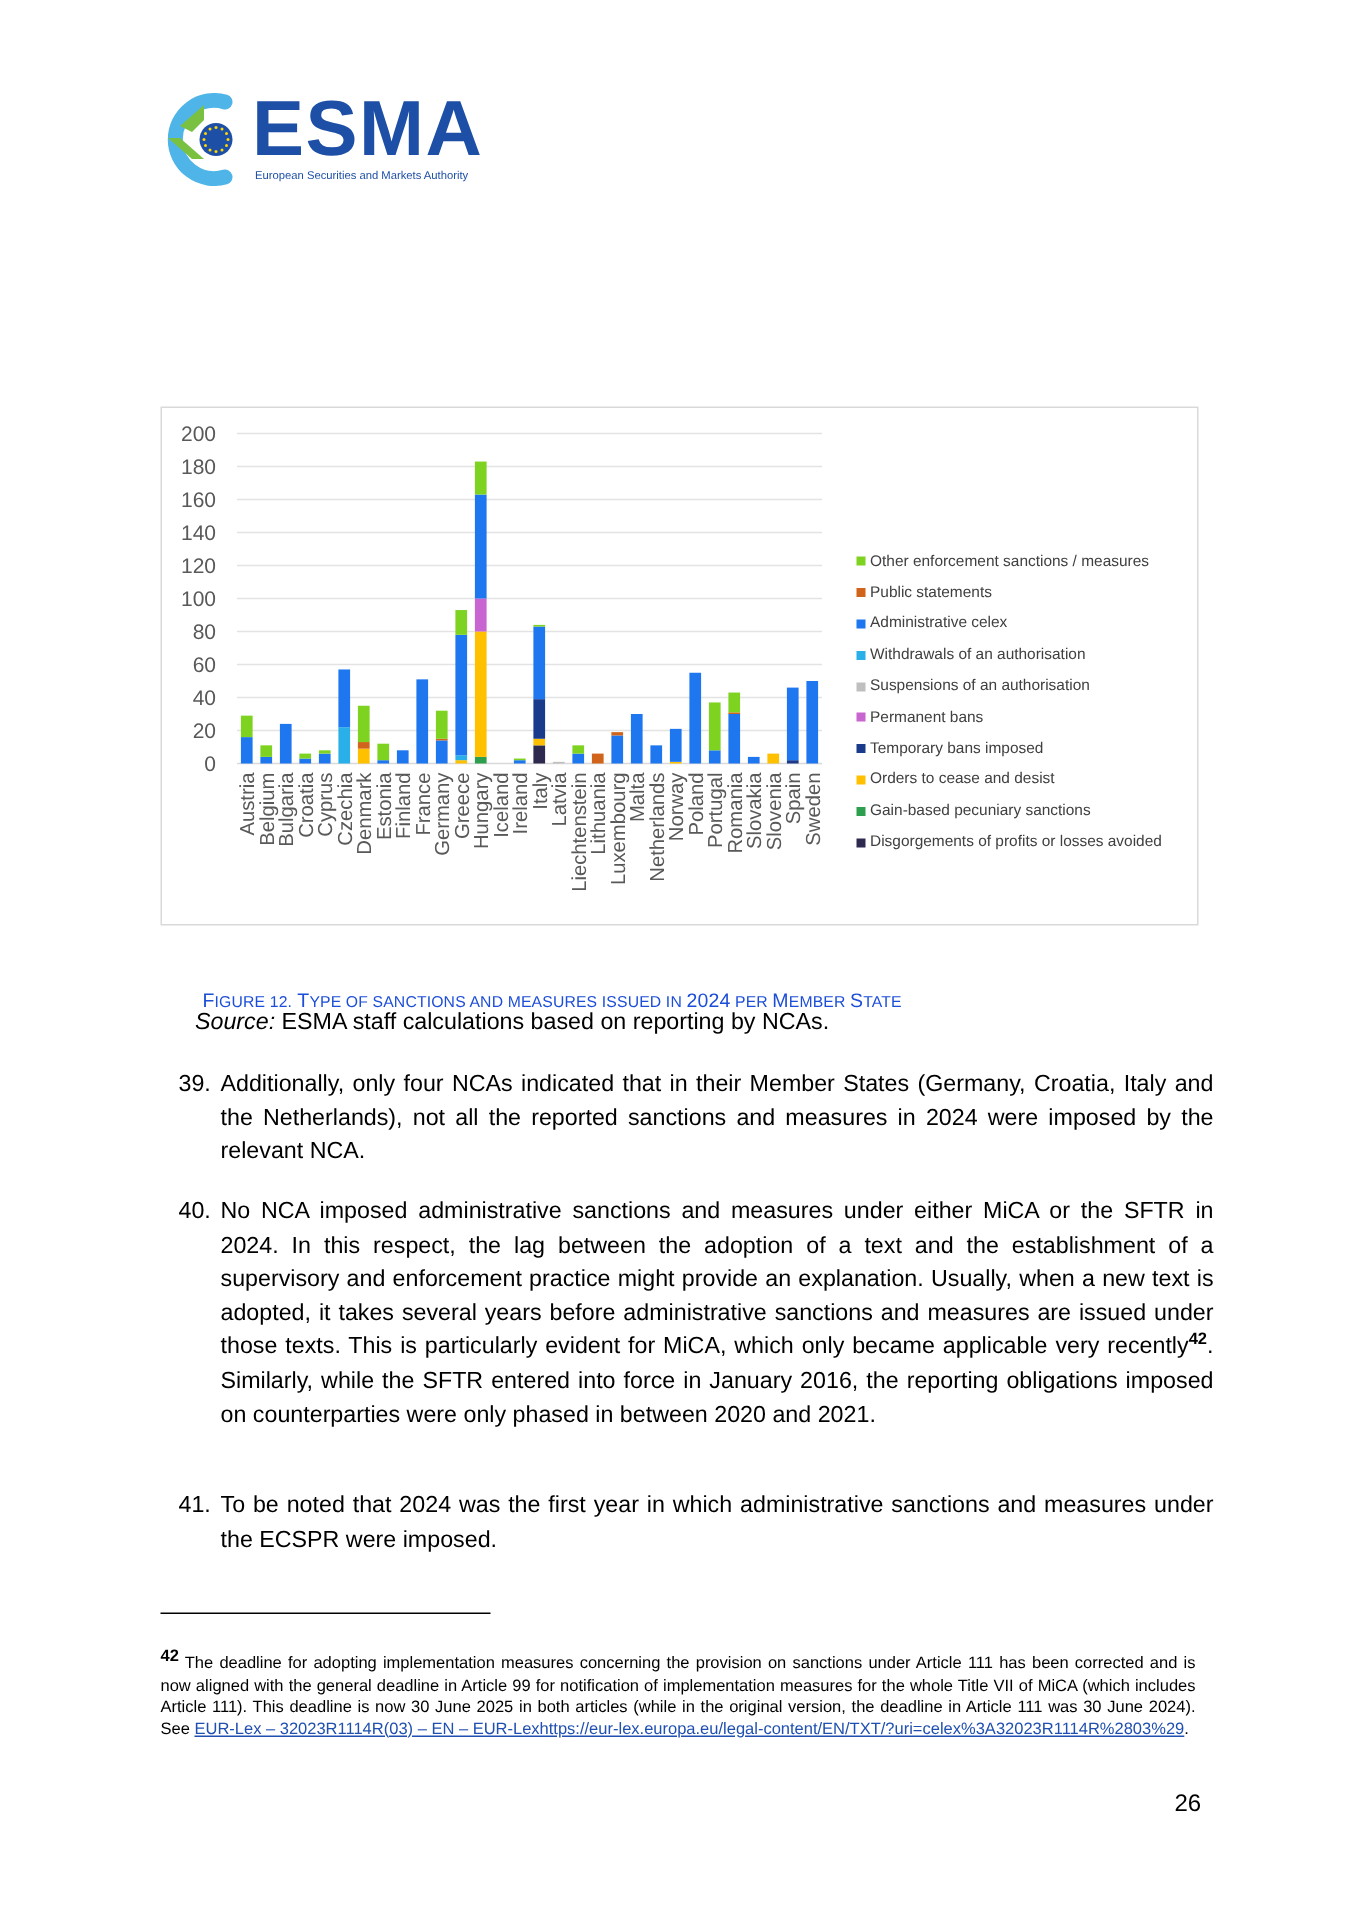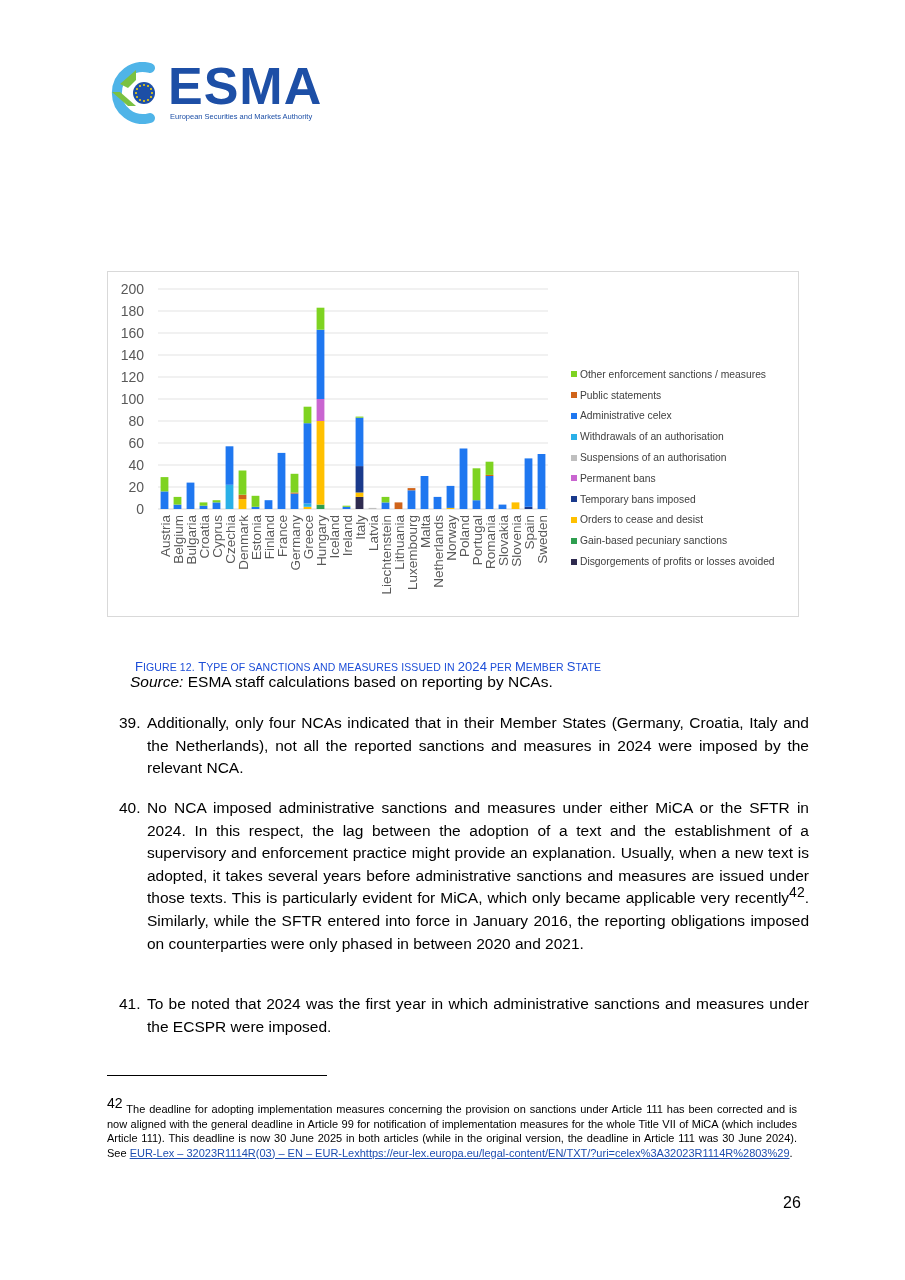--- a/index.html
+++ b/index.html
@@ -15,21 +15,21 @@
   .caption { position: absolute; left: 107px; top: 659px; font-size: 13px; color: #1d4ed8; letter-spacing: 0.1px; margin-left: 28px; }
   .caption .sc { font-size: 10.5px; }
   .source { position: absolute; left: 107px; top: 673px; font-size: 15.5px; margin-left: 23px; }
   .para { position: absolute; left: 107px; width: 690px; font-size: 15.5px; line-height: 22.6px; text-align: justify; margin-left: 12px; }
   .para .num { position: absolute; left: 0; top: 0; }
   .para .body { margin-left: 28px; }
   .footnote-rule { position: absolute; left: 107px; top: 1075px; width: 220px; height: 1px; background: #000; }
   .footnote { position: absolute; left: 107px; top: 1102px; width: 690px; font-size: 11px; line-height: 14.5px; text-align: justify; }
   .footnote a { color: #1f4fb0; text-decoration: underline; }
   .page-num { position: absolute; left: 783px; top: 1194px; font-size: 16px; }
-  sup { font-size: 14px; line-height: 0; }
+  sup { font-size: 11px; line-height: 0; font-weight: bold; }
 </style>
 </head>
 <body>
 
 <div class="logo">
   <svg width="62" height="62" viewBox="0 0 62 62" style="position:absolute;left:0;top:0;">
     <path d="M44 6 A26 26 0 1 0 44 56" fill="none" stroke="#4fb4e8" stroke-width="10" stroke-linecap="round"></path>
     <path d="M14 22 L30 8 L30 18 L22 26 Z" fill="#7ac142"></path>
     <path d="M6 30 L22 44 L30 44 L14 30 Z" fill="#7ac142"></path>
     <circle cx="38" cy="31" r="11" fill="#1d4fa6"></circle>

